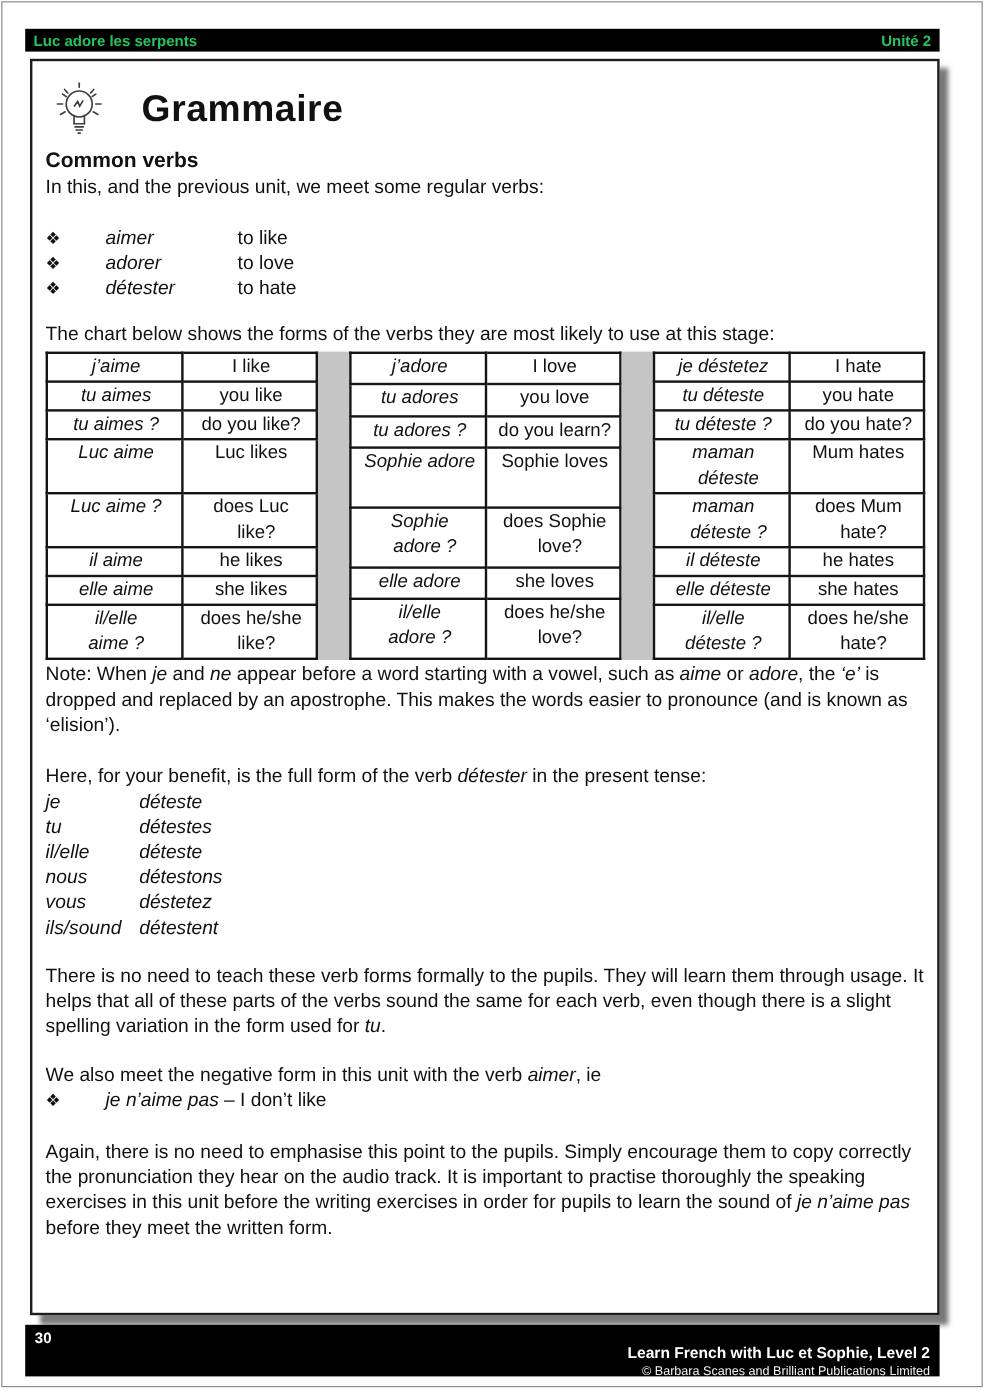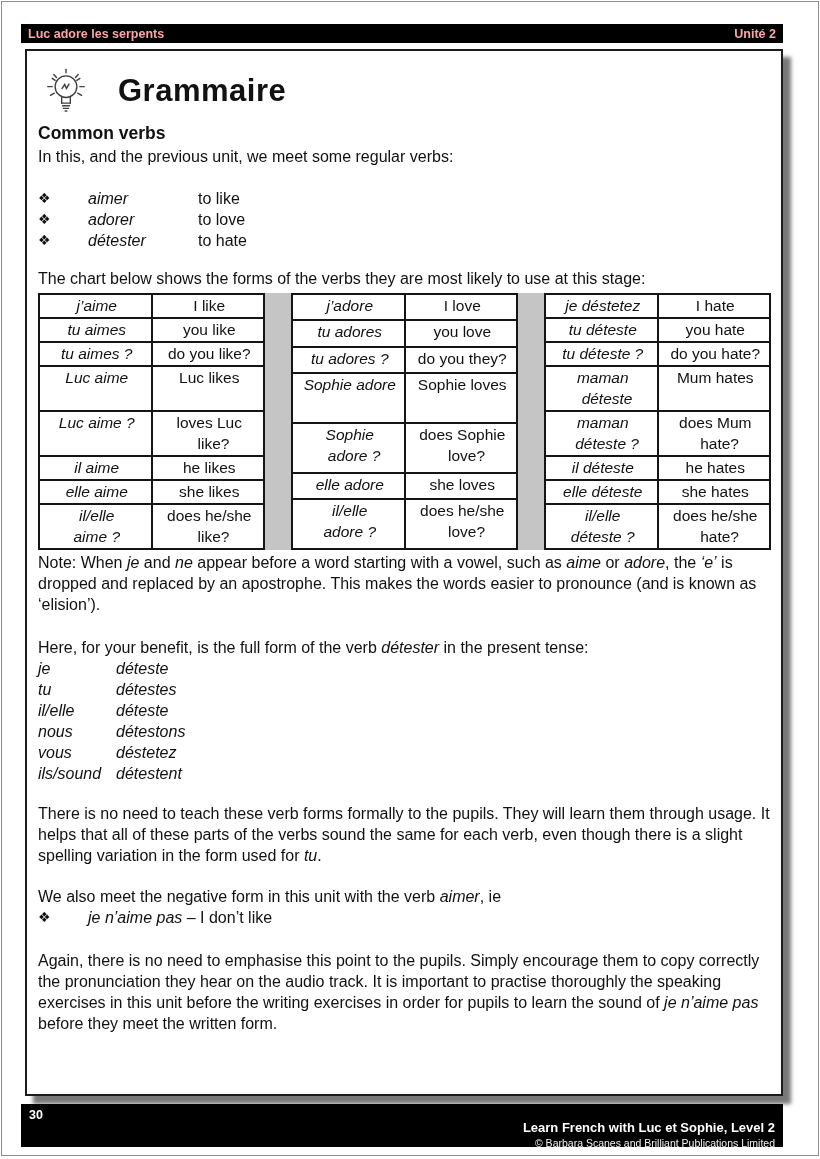--- a/index.html
+++ b/index.html
@@ -5,21 +5,21 @@
   html,body{margin:0;padding:0;}
   body{
     width:820px;height:1159px;position:relative;background:#fff;
     font-family:"Liberation Sans","DejaVu Sans",sans-serif;color:#111;
     overflow:hidden;
   }
   .sheet{position:absolute;left:1px;top:1px;width:816px;height:1153px;
     border:1px solid #8d8d8d;background:#fff;}
   
   .topbar{position:absolute;left:19px;top:22px;width:762px;height:19px;
-    background:#000;color:#fca5a5;display:flex;justify-content:space-between;
+    background:#000;color:#22c55e;display:flex;justify-content:space-between;
     align-items:center;padding:0 7px;box-sizing:border-box;
     font-size:12.5px;font-weight:bold;}
   .botbar{position:absolute;left:19px;top:1102px;width:762px;height:43px;
     background:#000;color:#fff;box-sizing:border-box;}
   .botbar .pgnum{position:absolute;left:8px;top:4px;font-size:12.5px;font-weight:bold;}
   .botbar .credits{position:absolute;right:8px;top:16px;text-align:right;}
   .botbar .book{font-size:13px;font-weight:bold;line-height:16px;}
   .botbar .copy{font-size:10.5px;font-weight:normal;line-height:14px;color:#f2f2f2;}
   
   .mainbox{position:absolute;left:23px;top:47px;width:758px;height:1047px;
@@ -127,21 +127,21 @@
         <tr class="s">
               <td class="fr">tu aimes ?</td>
               <td>do you like?</td>
             </tr>
         <tr class="t">
               <td class="fr">Luc aime</td>
               <td>Luc likes</td>
             </tr>
         <tr class="t">
               <td class="fr">Luc aime ?</td>
-              <td>loves Luc
+              <td>does Luc
   like?</td>
             </tr>
         <tr class="s">
               <td class="fr">il aime</td>
               <td>he likes</td>
             </tr>
         <tr class="s">
               <td class="fr">elle aime</td>
               <td>she likes</td>
             </tr>
@@ -161,21 +161,21 @@
             <tr class="s">
               <td class="fr">j’adore</td>
               <td>I love</td>
             </tr>
         <tr class="s">
               <td class="fr">tu adores</td>
               <td>you love</td>
             </tr>
         <tr class="s">
               <td class="fr">tu adores ?</td>
-              <td>do you they?</td>
+              <td>do you learn?</td>
             </tr>
         <tr class="t">
               <td class="fr">Sophie adore</td>
               <td>Sophie loves</td>
             </tr>
         <tr class="t">
               <td class="fr">Sophie
   adore ?</td>
               <td>does Sophie
   love?</td>

